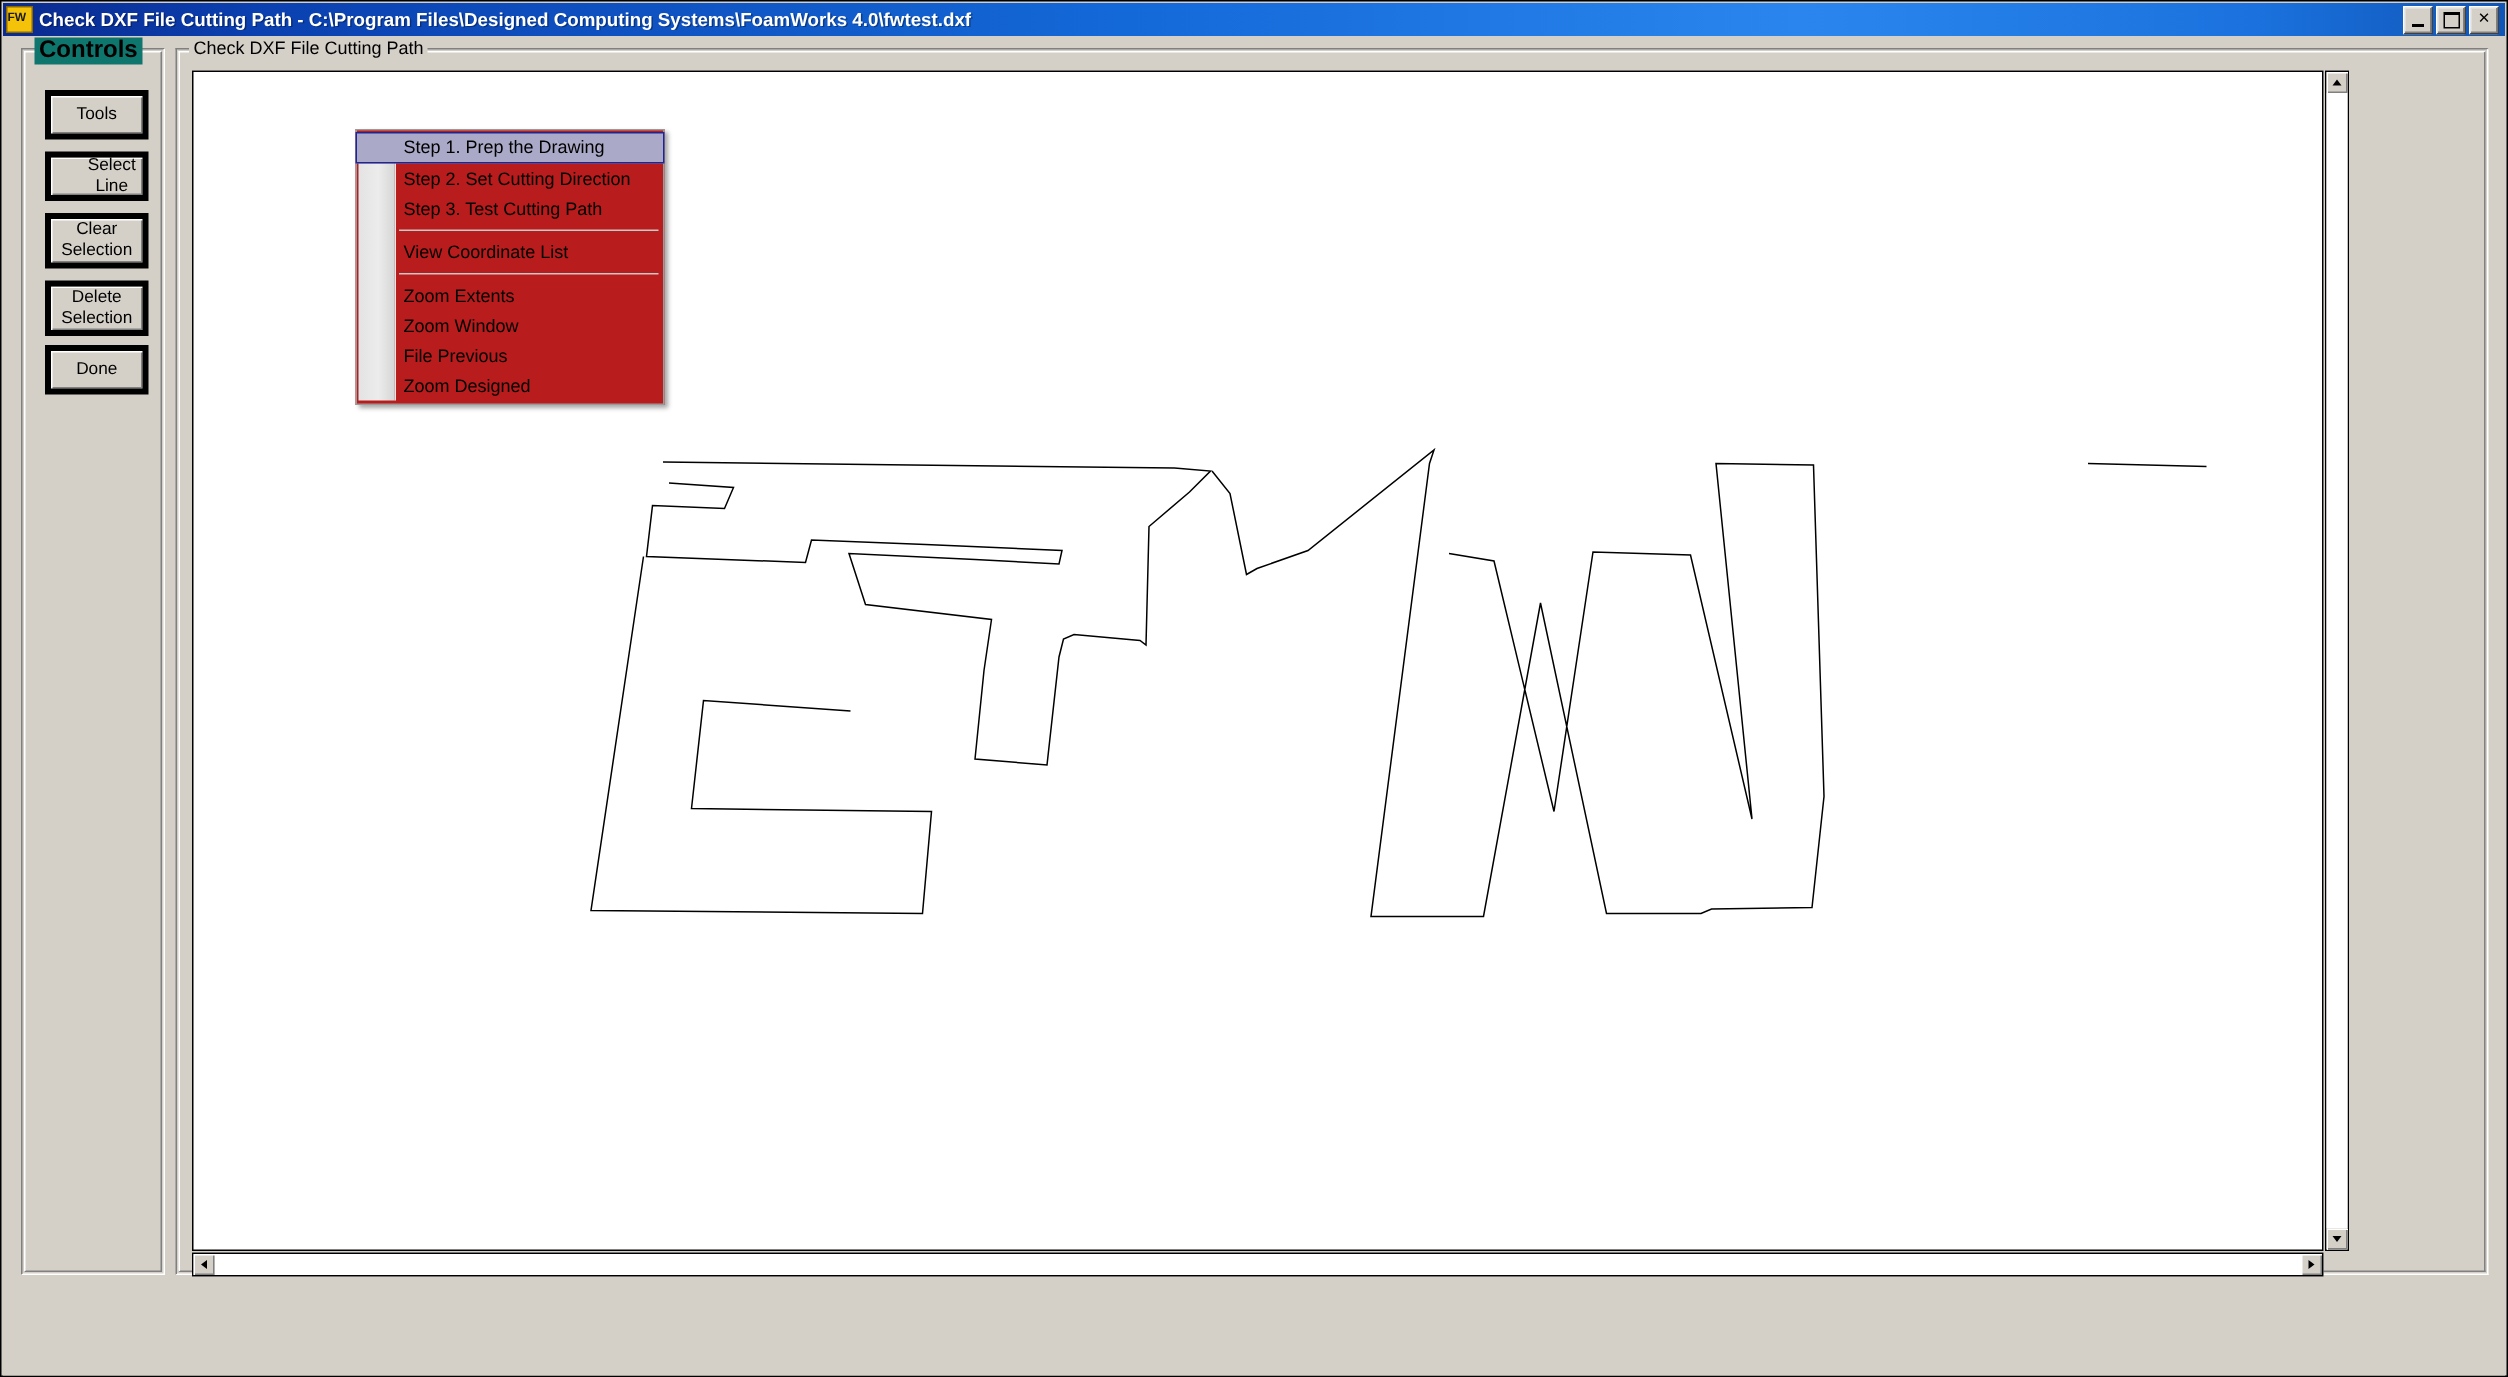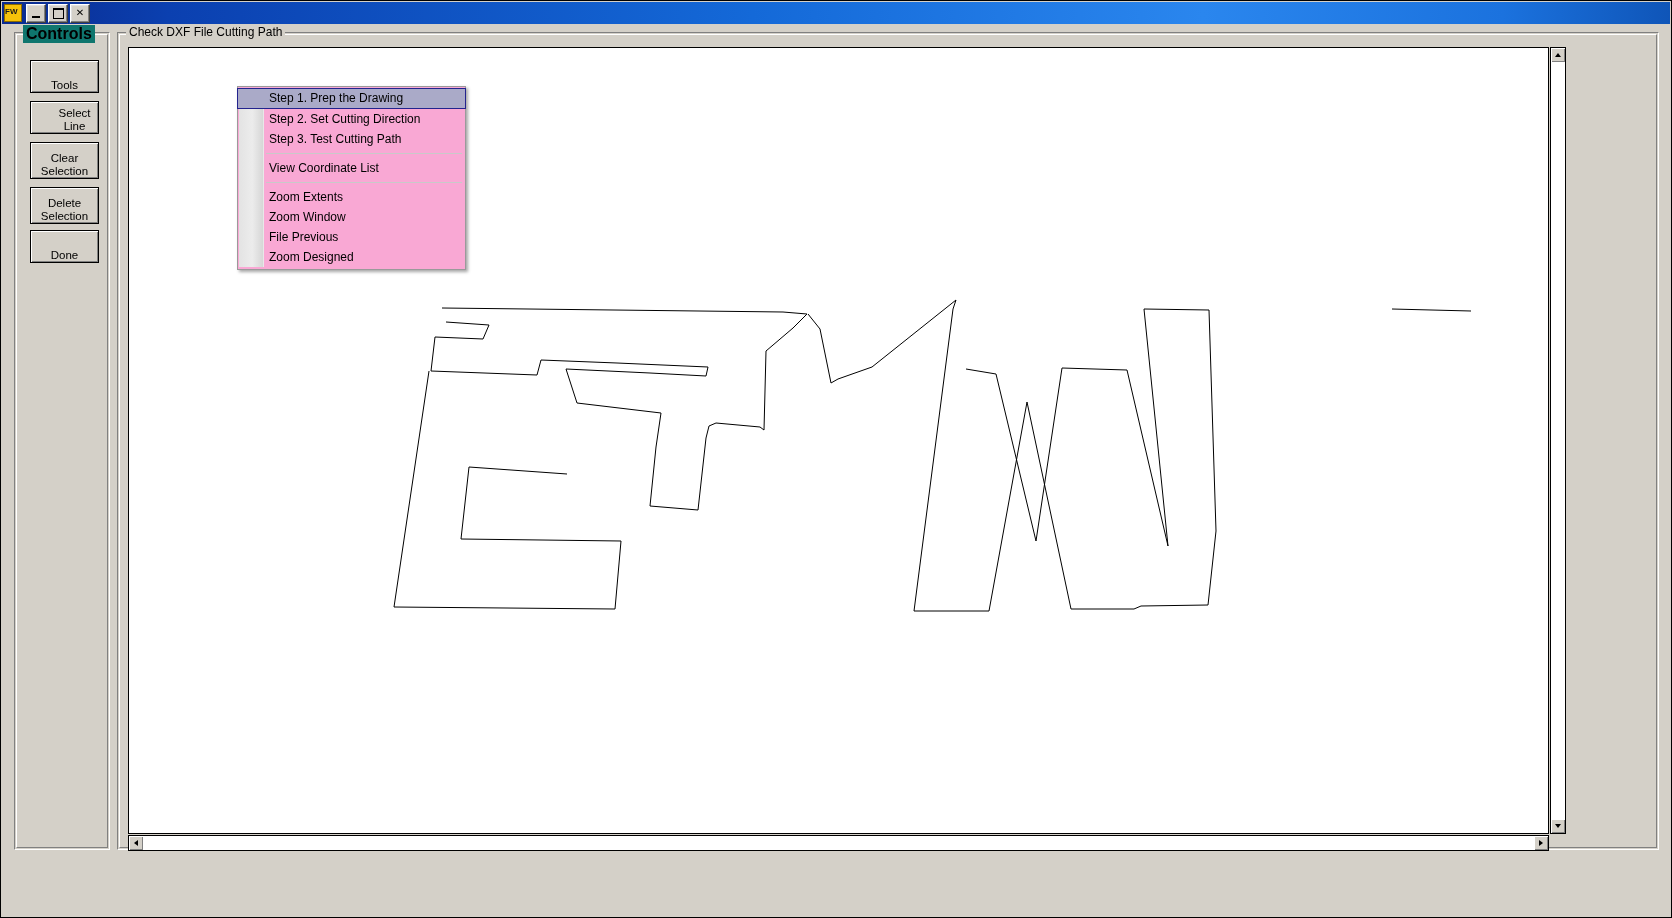--- a/index.html
+++ b/index.html
@@ -94,26 +94,26 @@
     font-size: 16px;
     font-weight: bold;
     color: #000;
     white-space: nowrap;
   }
   .ctl-btn {
     position: absolute;
     left: 15px;
     width: 69px;
     background: #d4d0c8;
-    border: 1px solid #000000;
+    border: 4px solid #000000;
     box-shadow: inset 1px 1px 0 #ffffff, inset -1px -1px 0 #808080;
     font-size: 11.5px;
     color: #000;
     text-align: center;
-    display: flex; align-items: flex-end; justify-content: center;
+    display: flex; align-items: center; justify-content: center;
     line-height: 1.15;
     cursor: default;
     box-sizing: border-box;
   }
 
   
   #main-group {
     position: absolute;
     left: 116px; top: 31px;
     width: 1542px; height: 818px;
@@ -185,22 +185,22 @@
   .tri-left  { border-top:3px solid transparent;border-bottom:3px solid transparent;border-right:4px solid #000; }
   .tri-right { border-top:3px solid transparent;border-bottom:3px solid transparent;border-left:4px solid #000; }
   .tri-up    { border-left:3px solid transparent;border-right:3px solid transparent;border-bottom:4px solid #000; }
   .tri-down  { border-left:3px solid transparent;border-right:3px solid transparent;border-top:4px solid #000; }
   .sb-space { flex: 1 1 auto; background: #ffffff; }
 
   
   #popup-menu {
     position: absolute;
     left: 236px; top: 85px;
-    width: 229px;
-    background: #f9a8d4;
+    width: 206px;
+    background: #b91c1c;
     border: 1px solid #9a9a9a;
     box-shadow: 2px 2px 3px rgba(0,0,0,0.35);
     box-sizing: border-box;
     padding: 1px 0 2px 0;
     font-size: 12px;
     z-index: 50;
   }
   #popup-gutter {
     position: absolute;
     left: 1px; top: 1px; bottom: 2px;
@@ -244,20 +244,21 @@
     background: #d4d0c8;
   }
 </style>
 </head>
 <body>
 
 <div id="app">
 
   <div id="titlebar">
     <div id="title-icon">FW</div>
+    <div id="title-text">Check DXF File Cutting Path - C:\Program Files\Designed Computing Systems\FoamWorks 4.0\fwtest.dxf</div>
     <div id="win-buttons">
       <div class="win-btn">
         <span class="gly">
             <span class="minbox"></span>
           </span>
       </div>
       <div class="win-btn">
         <span class="gly">
             <span class="maxbox"></span>
           </span>

